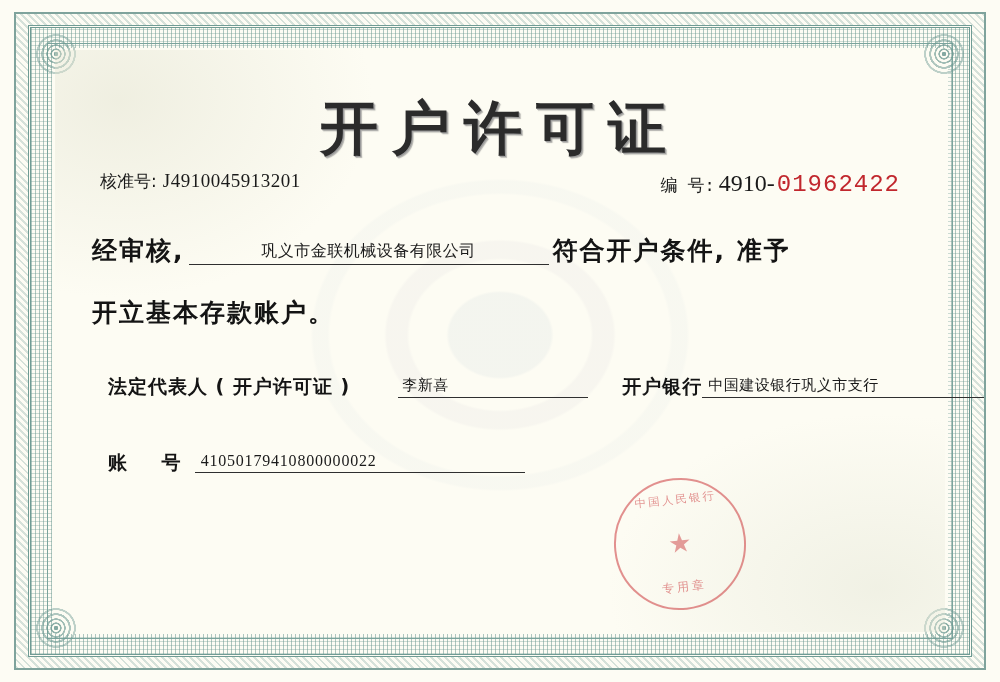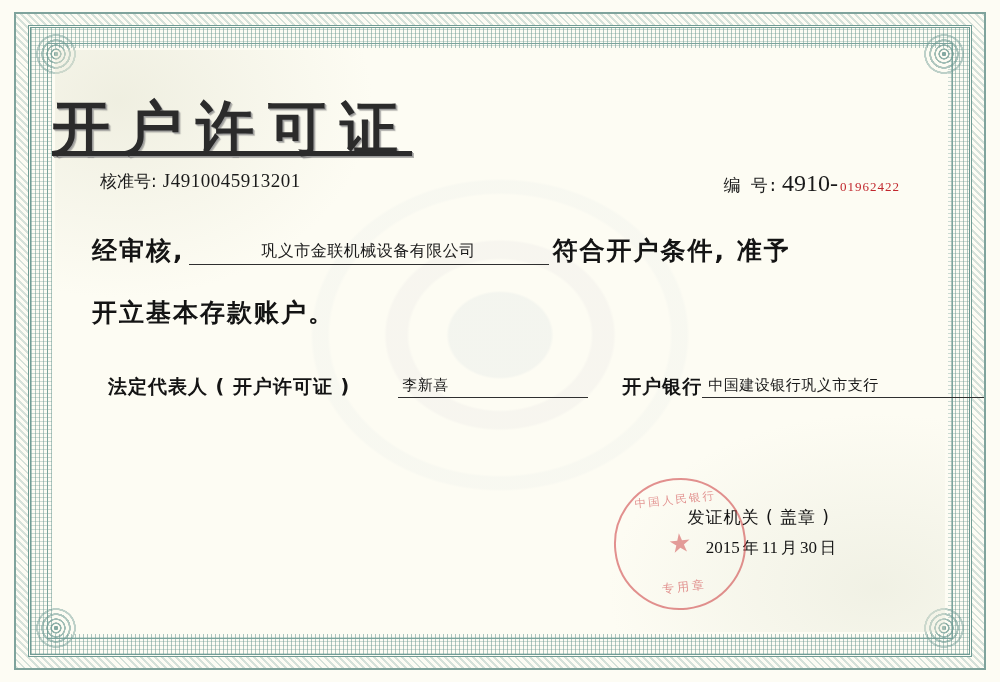--- a/index.html
+++ b/index.html
@@ -126,30 +126,29 @@
   
   .content {
     position: absolute;
     left: 52px; top: 48px; right: 52px; bottom: 48px;
   }
 
   .title {
     position: absolute;
     top: 42px;
     left: 0; right: 0;
-    text-align: left;
+    text-align: center;
     font-family: "DejaVu Sans", sans-serif;
     font-size: 58px;
     font-weight: bold;
     letter-spacing: 14px;
     color: #2b2b2b;
     text-shadow:
        1px 1px 0 #9a9a9a,
        2px 2px 1px rgba(120,120,120,0.55);
-    text-decoration: underline;
   }
 
   .row-approval {
     position: absolute;
     top: 122px;
     left: 48px;
     right: 30px;
     font-size: 17px;
     color: #1a1a1a;
   }
@@ -172,22 +171,22 @@
   .serial-label {
     font-family: Liberation Mono, monospace;
     font-size: 17px;
   }
   .serial-prefix {
     font-family: "Liberation Serif", serif;
     font-size: 24px;
     margin-left: 4px;
   }
   .serial-number {
-    font-family: Liberation Serif, serif;
-    font-size: 13px;
+    font-family: Liberation Mono, monospace;
+    font-size: 24px;
     color: #c1272d;
     letter-spacing: 1px;
     margin-left: 2px;
   }
 
   .para {
     position: absolute;
     left: 40px;
     right: 20px;
     font-family: "DejaVu Sans", sans-serif;
@@ -381,26 +380,25 @@
     <div class="para line1">
       <span>经审核,</span><span class="inline-field">巩义市金联机械设备有限公司</span><span>符合开户条件, 准予</span>
     </div>
 
     <div class="para line2">开立基本存款账户。</div>
 
     <div class="row-rep">
       <span>法定代表人 ( 开户许可证 )</span><span class="field-rep">李新喜</span><span class="bank-label">开户银行</span><span class="field-bank">中国建设银行巩义市支行</span>
     </div>
 
-
-    <div class="issuer">发证机关 ( 盖章 )</div>
-
-    <div class="issue-date">
-      <span class="num">2015</span><span>年</span><span class="num">11</span><span>月</span><span class="num">30</span><span>日</span>
+    <div class="row-account">
+      <span class="acct-label">账 号</span><span class="field-acct">41050179410800000022</span>
     </div>
+
+
 
     <div class="seal">
       <div class="seal-top-text">中国人民银行</div>
       <div class="seal-star">★</div>
       <div class="seal-bottom-text">专用章</div>
     </div>
 
   </div>
 </div>
 

